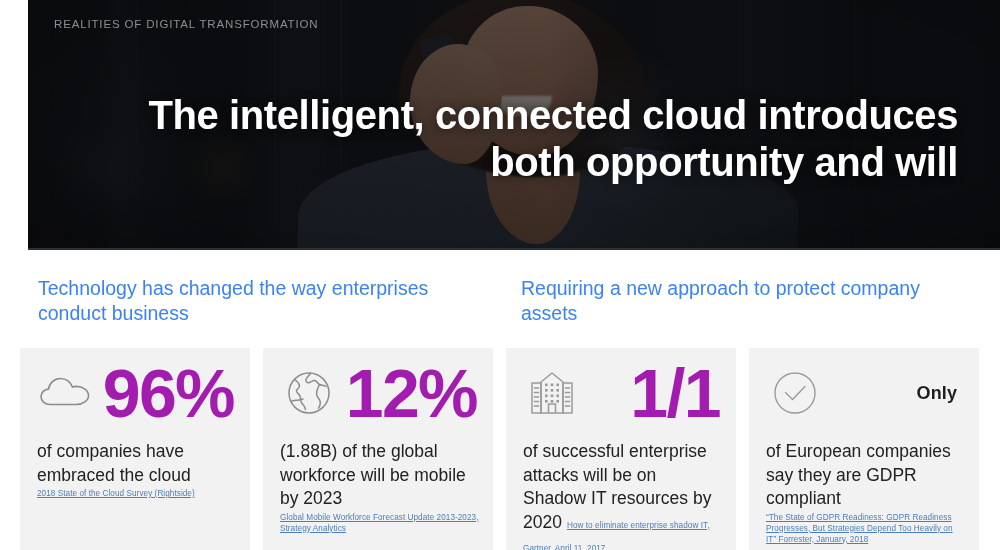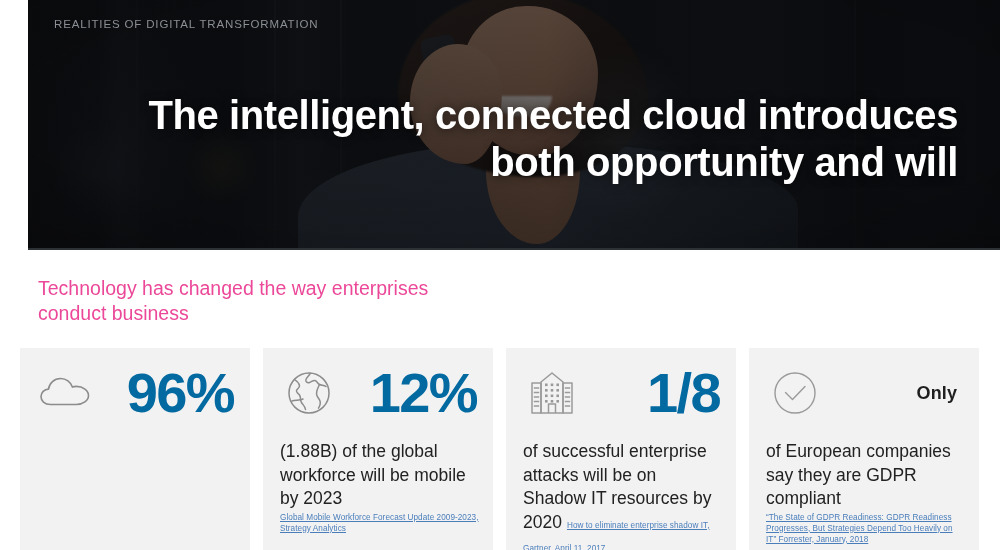--- a/index.html
+++ b/index.html
@@ -202,21 +202,21 @@
     left: 0;
     top: 0;
     width: 1000px;
     height: 88px;
   }
   .subhead {
     position: absolute;
     top: 26px;
     font-size: 19.5px;
     line-height: 25px;
-    color: #ec4899;
+    color: #3b82f6;
     font-weight: 400;
     width: 420px;
   }
   .subhead.left  { left: 38px; }
   .subhead.right { left: 521px; }
 
   .cards {
     position: absolute;
     left: 20px;
     top: 98px;
@@ -259,24 +259,24 @@
   }
   .stat-prefix {
     font-size: 18px;
     font-weight: 700;
     color: #1f1f1f;
     margin-right: 6px;
     letter-spacing: 0.1px;
     margin-left: 12px;
   }
   .stat-value {
-    font-size: 56px;
+    font-size: 68px;
     line-height: 50px;
     font-weight: 700;
-    color: #0369a1;
+    color: #a21caf;
     letter-spacing: -1.6px;
   }
   .card-body {
     position: absolute;
     left: 17px;
     right: 14px;
     top: 92px;
     font-size: 17.5px;
     line-height: 23.5px;
     color: #222222;
@@ -326,37 +326,42 @@
       <span>both opportunity and will</span>
     </div>
 
     <div class="hero-rule"></div>
   </div>
 
   <div class="body-area">
 
     <div class="subheads">
       <div class="subhead left">Technology has changed the way enterprises conduct business</div>
+      <div class="subhead right">Requiring a new approach to protect company assets</div>
     </div>
 
     <div class="cards">
 
       <div class="card">
         <div class="card-top">
           <div class="card-icon">
             <svg width="54" height="38" viewBox="0 0 54 38" fill="none" stroke="#8c8c8c" stroke-width="1.6" stroke-linejoin="round">
               <path d="M11.5 30.5 C5.4 30.5 2 26.8 2 22.6 C2 18.6 5.3 15.3 9.5 15.1
                        C10.2 9.1 15.3 4.5 21.6 4.5 C27.1 4.5 31.8 8.1 33.4 13.1
                        C34.6 12.6 35.9 12.4 37.3 12.4 C44.0 12.4 49.5 16.4 49.5 21.5
                        C49.5 26.6 44.0 30.5 37.3 30.5 Z"></path>
             </svg>
           </div>
           <div class="stat-wrap">
             <span class="stat-value">96%</span>
           </div>
+        </div>
+        <div class="card-body">
+          <span>of companies have embraced the cloud</span>
+          <a class="cite block">2018 State of the Cloud Survey (Rightside)</a>
         </div>
       </div>
 
       <div class="card">
         <div class="card-top">
           <div class="card-icon">
             <svg width="46" height="46" viewBox="0 0 46 46" fill="none" stroke="#8c8c8c" stroke-width="1.5" stroke-linejoin="round" stroke-linecap="round">
               <circle cx="23" cy="23" r="20"></circle>
               <path d="M8.5 9.5 C11.5 11.5 13 13 13.5 15.5 C14 18 11 18.5 10.5 20.5
                        C10 22.5 12 23 13.5 25 C15 27 14 30 15.5 32.5 C17 35 19 36 19.5 39.5"></path>
@@ -367,21 +372,21 @@
                        C34.8 33.4 33.8 36 32.5 38.2"></path>
               <path d="M6 31 C10 30 14 30.5 17 29"></path>
             </svg>
           </div>
           <div class="stat-wrap">
             <span class="stat-value">12%</span>
           </div>
         </div>
         <div class="card-body">
           <span>(1.88B) of the global workforce will be mobile by 2023</span>
-          <a class="cite block">Global Mobile Workforce Forecast Update 2009-2023, Strategy Analytics</a>
+          <a class="cite block">Global Mobile Workforce Forecast Update 2013-2023, Strategy Analytics</a>
         </div>
       </div>
 
       <div class="card">
         <div class="card-top">
           <div class="card-icon">
             <svg width="48" height="46" viewBox="0 0 48 46" fill="none" stroke="#9a9a9a" stroke-width="1.5" stroke-linejoin="round">
               <path d="M13 12 L24 3 L35 12 L35 43 L13 43 Z"></path>
               <path d="M4 13 L13 13 L13 43 L4 43 Z"></path>
               <path d="M35 13 L44 13 L44 43 L35 43 Z"></path>
@@ -400,21 +405,21 @@
                 <rect x="17" y="24.5" width="2.6" height="2.6"></rect>
                 <rect x="22.7" y="24.5" width="2.6" height="2.6"></rect>
                 <rect x="28.4" y="24.5" width="2.6" height="2.6"></rect>
                 <rect x="17" y="30" width="2.6" height="2.6"></rect>
                 <rect x="22.7" y="30" width="2.6" height="2.6"></rect>
                 <rect x="28.4" y="30" width="2.6" height="2.6"></rect>
               </g>
             </svg>
           </div>
           <div class="stat-wrap">
-            <span class="stat-value">1/8</span>
+            <span class="stat-value">1/1</span>
           </div>
         </div>
         <div class="card-body">
           <span>of successful enterprise attacks will be on Shadow IT resources by 2020</span><a class="cite inline">How to eliminate enterprise shadow IT, Gartner, April 11, 2017</a>
         </div>
       </div>
 
       <div class="card">
         <div class="card-top">
           <div class="card-icon">

